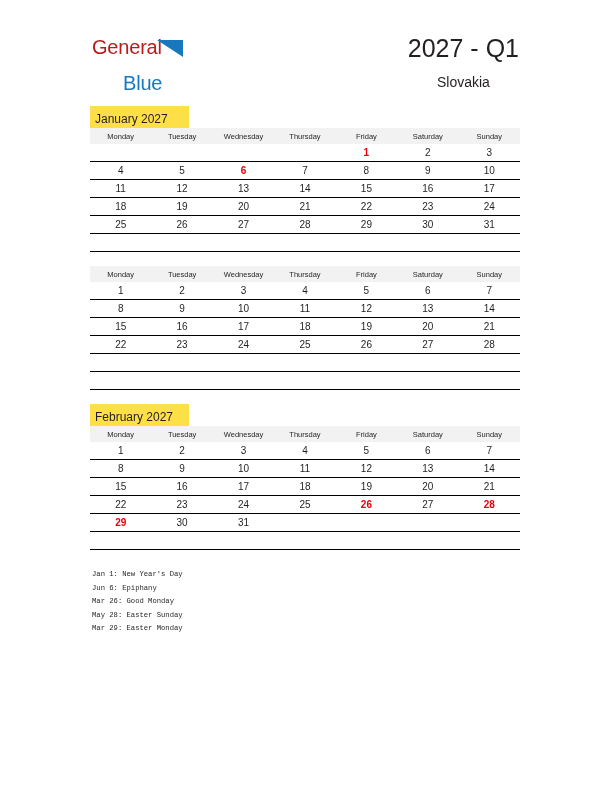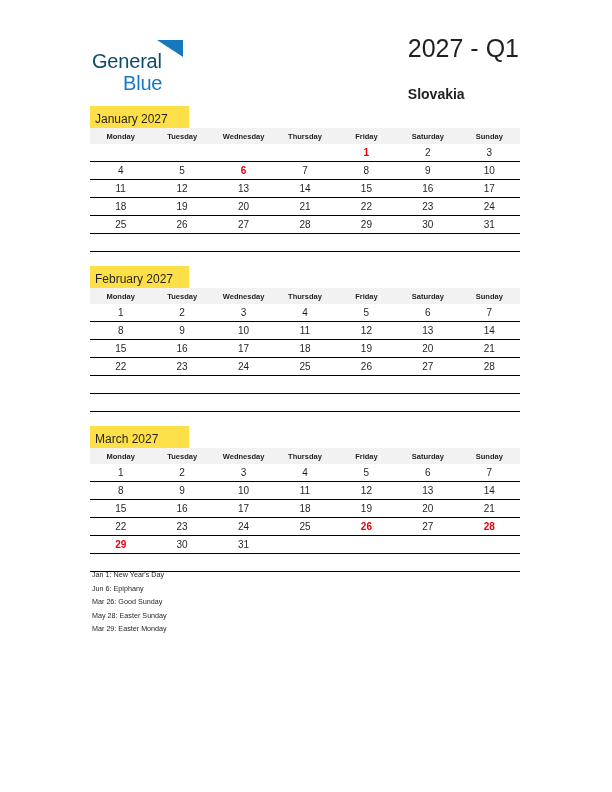--- a/index.html
+++ b/index.html
@@ -27,24 +27,24 @@
   .logo {
     position: absolute;
     left: 92px;
     top: 36px;
     width: 110px;
     height: 46px;
   }
   .logo-general {
     position: absolute;
     left: 0;
-    top: 14px;
+    top: 0;
     font-size: 20px;
     letter-spacing: -0.2px;
-    color: #0c4a6e;
+    color: #b91c1c;
     font-family: "Liberation Sans", sans-serif;
     line-height: 22px;
   }
   .logo-triangle {
     position: absolute;
     left: 65px;
     top: 4px;
     width: 0;
     height: 0;
     border-top: 17px solid #1878be;
@@ -57,35 +57,34 @@
     font-size: 20px;
     letter-spacing: -0.2px;
     color: #1878be;
     line-height: 22px;
   }
 
   .title-block {
     position: absolute;
     right: 93px;
     top: 33px;
-    text-align: left;
+    text-align: center;
   }
   .title-main {
     font-size: 25px;
     color: #231f20;
     line-height: 30px;
     white-space: nowrap;
   }
   .title-sub {
     font-size: 14px;
     color: #231f20;
     line-height: 20px;
-    margin-top: 21px;
+    margin-top: 9px;
     white-space: nowrap;
-    font-weight: bold;
   }
 
   
   .months {
     position: absolute;
     left: 90px;
     top: 106px;
     width: 430px;
   }
   .month-block {
@@ -106,21 +105,21 @@
     color: #231f20;
   }
   table.cal {
     border-collapse: collapse;
     width: 430px;
     table-layout: fixed;
   }
   table.cal th {
     background: #f2f2f2;
     font-size: 7.5px;
-    font-weight: bold;
+    font-weight: normal;
     color: #231f20;
     height: 16px;
     border: none;
     padding: 0;
   }
   table.cal td {
     height: 17px;
     text-align: center;
     font-size: 10px;
     color: #231f20;
@@ -144,20 +143,21 @@
     position: absolute;
     left: 92px;
     top: 568px;
     width: 300px;
   }
   .holiday-line {
     font-size: 7.2px;
     line-height: 13.6px;
     color: #231f20;
     white-space: nowrap;
+    font-family: Liberation Mono, monospace;
   }
 </style>
 </head>
 <body>
 
 <div class="header">
 
   <div class="logo">
     <span class="logo-general">General</span>
     <span class="logo-triangle"></span>
@@ -238,21 +238,20 @@
             <td class="empty"></td>
             <td class="empty"></td>
             <td class="empty"></td>
             <td class="empty"></td>
             <td class="empty"></td>
           </tr>
         </tbody>
       </table>
     </div>
     <div class="month-block">
-      <div class="month-title-wrap"><span class="month-title">February 2027</span></div>
       <table class="cal">
         <thead>
           <tr>
             <th>Monday</th>
             <th>Tuesday</th>
             <th>Wednesday</th>
             <th>Thursday</th>
             <th>Friday</th>
             <th>Saturday</th>
             <th>Sunday</th>
@@ -310,21 +309,21 @@
             <td class="empty"></td>
             <td class="empty"></td>
             <td class="empty"></td>
             <td class="empty"></td>
             <td class="empty"></td>
           </tr>
         </tbody>
       </table>
     </div>
     <div class="month-block">
-      <div class="month-title-wrap"><span class="month-title">March 2027</span></div>
+      <div class="month-title-wrap"><span class="month-title">February 2027</span></div>
       <table class="cal">
         <thead>
           <tr>
             <th>Monday</th>
             <th>Tuesday</th>
             <th>Wednesday</th>
             <th>Thursday</th>
             <th>Friday</th>
             <th>Saturday</th>
             <th>Sunday</th>
@@ -386,16 +385,16 @@
             <td class="empty"></td>
           </tr>
         </tbody>
       </table>
     </div>
   </div>
 
 <div class="holidays" id="holidays-container">
     <div class="holiday-line">Jan 1: New Year's Day</div>
     <div class="holiday-line">Jun 6: Epiphany</div>
-    <div class="holiday-line">Mar 26: Good Sunday</div>
+    <div class="holiday-line">Mar 26: Good Monday</div>
     <div class="holiday-line">May 28: Easter Sunday</div>
     <div class="holiday-line">Mar 29: Easter Monday</div>
   </div>
 
 </body></html>

